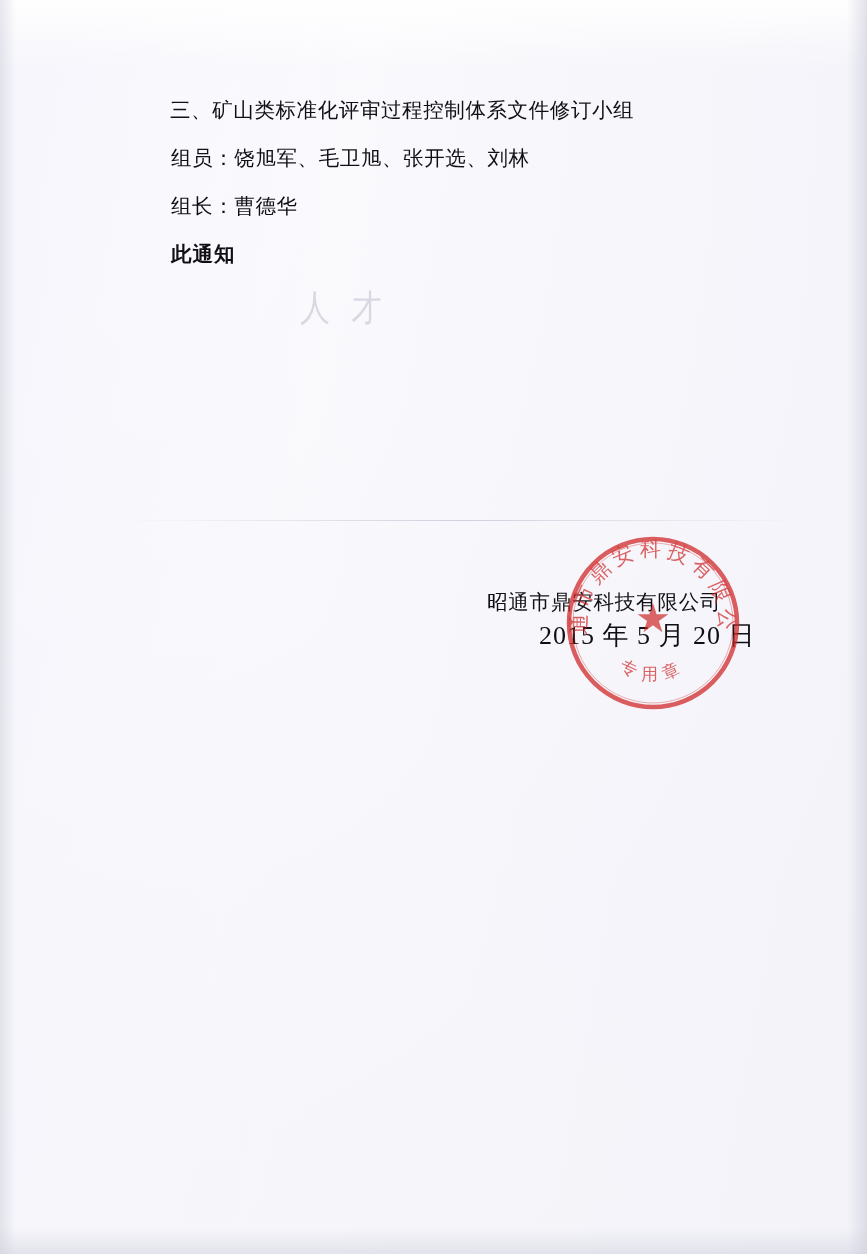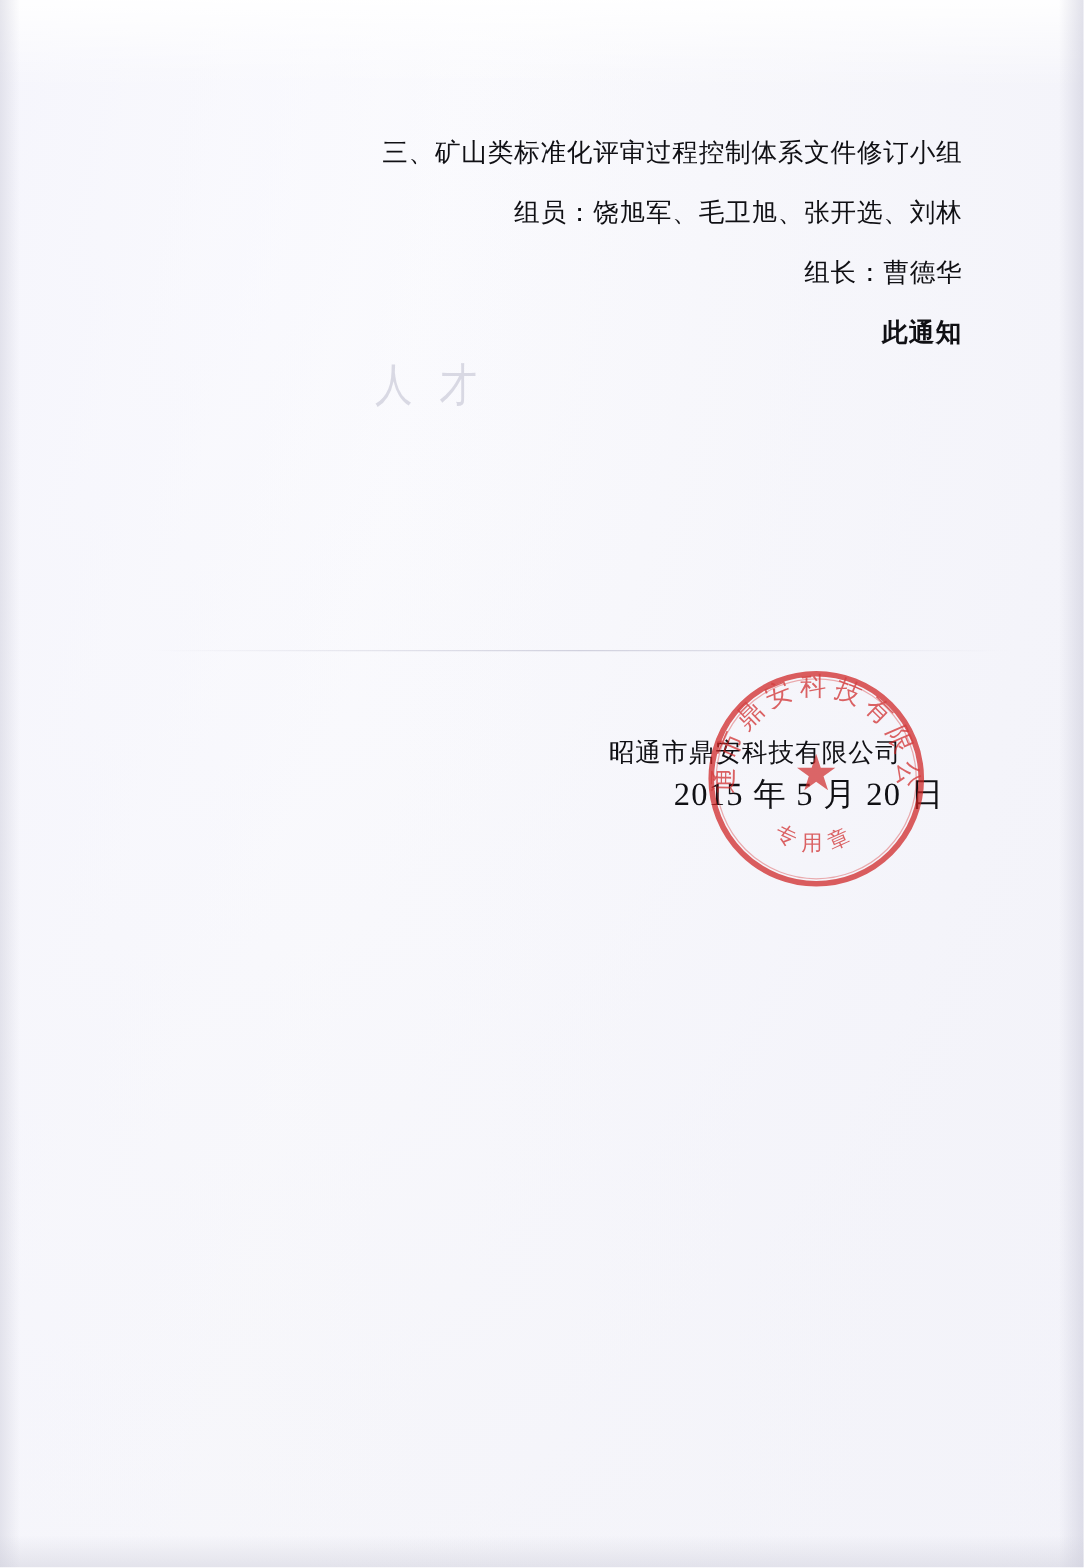--- a/index.html
+++ b/index.html
@@ -67,23 +67,22 @@
     font-size: 30px;
     letter-spacing: 6px;
     transform: scaleY(1.2);
     pointer-events: none;
     user-select: none;
   }
 
   .body-block {
     position: absolute;
     left: 170px;
-    top: 98px;
+    top: 86px;
     width: 600px;
-    text-align: right;
   }
   .doc-line {
     font-family: "DejaVu Serif", "Liberation Serif", serif;
     font-size: 20.5px;
     line-height: 48px;
     color: #101014;
     letter-spacing: 0.6px;
     white-space: nowrap;
   }
   .doc-line.indent {

